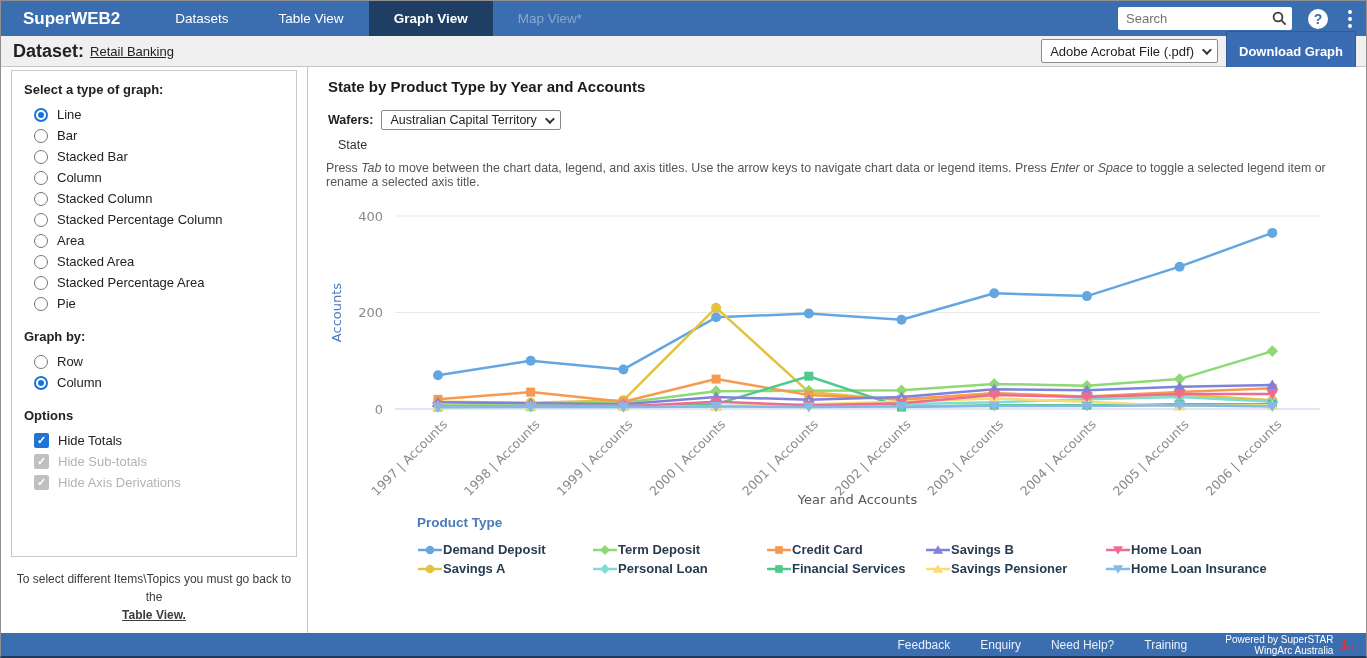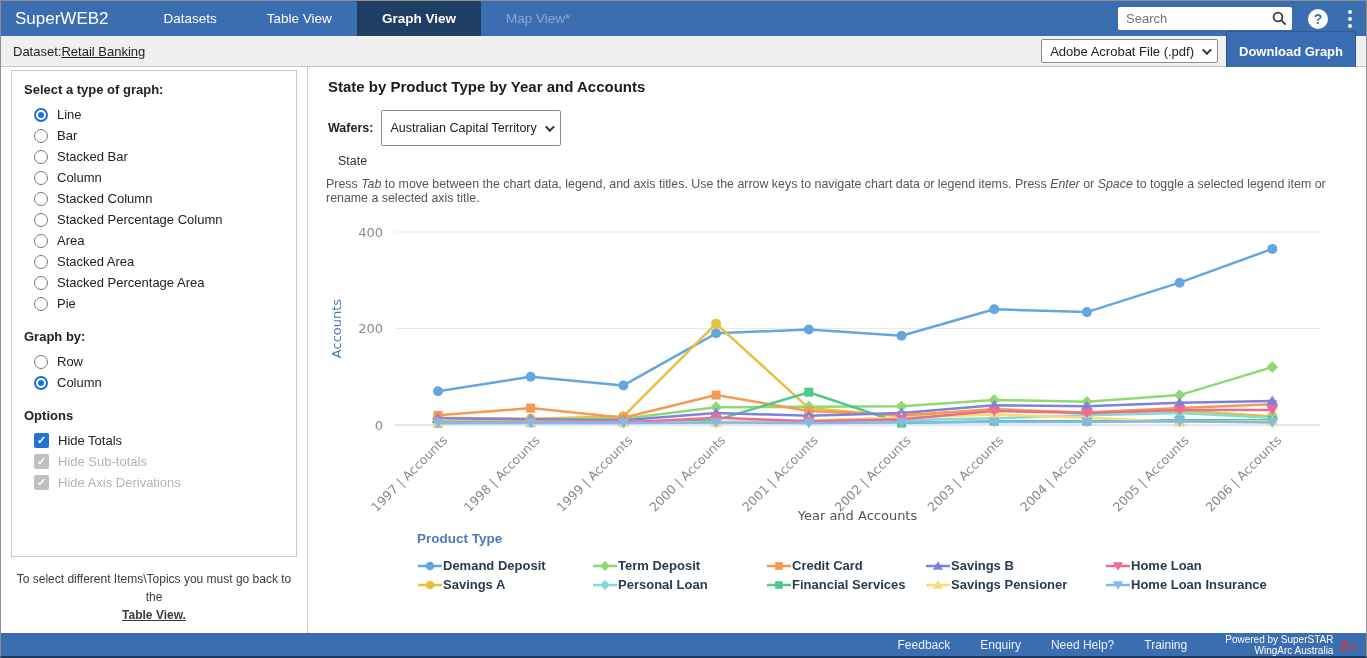--- a/index.html
+++ b/index.html
@@ -1,36 +1,36 @@
 <!DOCTYPE html>
 <html><head>
 <meta charset="utf-8">
 <style>
   * { margin:0; padding:0; box-sizing:border-box; }
   html,body { width:1367px; height:658px; font-family:"Liberation Sans", sans-serif; background:#fff; }
   #window { width:1367px; height:658px; border:1px solid #8f8f8f; border-bottom:2px solid #1b3a5e; display:flex; flex-direction:column; overflow:hidden; background:#fff; }
 
   
   .topnav { height:35px; background:#3b6eb0; display:flex; align-items:stretch; flex-shrink:0; }
-  .brand { color:#fff; font-weight:normal; font-size:17px; padding:0 30px 0 14px; display:flex; align-items:center; }
+  .brand { color:#fff; font-weight:bold; font-size:17px; padding:0 30px 0 22px; display:flex; align-items:center; }
   .tab { color:#fff; font-size:13.5px; padding:0 25px; display:flex; align-items:center; cursor:pointer; }
   .tab.active { background:#1e3e63; font-weight:bold; }
   .tab.dimmed { color:#8aa7cd; }
   .nav-right { margin-left:auto; display:flex; align-items:center; padding-right:10px; }
   .searchbox { position:relative; width:174px; height:23px; background:#fff; border-radius:2px; }
   .searchbox input { width:100%; height:100%; border:none; outline:none; font-size:13px; padding:0 26px 0 8px; color:#333; background:transparent; }
   .searchbox input::placeholder { color:#737373; opacity:1; }
   .mag { position:absolute; right:5px; top:4px; }
   .help-circle { width:20px; height:20px; border-radius:50%; background:#fff; color:#3b6eb0; font-weight:bold; font-size:14px; display:flex; align-items:center; justify-content:center; margin-left:16px; cursor:pointer; }
   .kebab { display:flex; flex-direction:column; gap:3px; margin-left:16px; padding:3px 4px; cursor:pointer; }
   .kebab i { width:4px; height:4px; border-radius:50%; background:#fff; }
 
   
   .dsbar { height:31px; background:#f0f0f0; border-bottom:1px solid #c6c6c6; display:flex; align-items:center; padding:0 10px 0 12px; flex-shrink:0; }
-  .dsbar .dlab { font-weight:normal; font-size:13px; color:#222; }
+  .dsbar .dlab { font-weight:bold; font-size:18px; color:#222; margin-right:6px; }
   .dsbar a.dslink { font-size:13px; color:#222; text-decoration:underline; cursor:pointer; }
   .dsbar .right { margin-left:auto; display:flex; align-items:center; gap:8px; }
   .selectbox { background:#fff; border:1px solid #8b8b8b; border-radius:2px; height:24px; display:flex; align-items:center; padding:0 8px; font-size:13px; color:#222; gap:8px; cursor:pointer; }
   .chev { width:7px; height:7px; border-right:2px solid #333; border-bottom:2px solid #333; transform:rotate(45deg) translateY(-2px); }
   .btn-primary { background:#3a6cb3; color:#fff; font-weight:bold; font-size:13px; border:1px solid #2e5a99; border-radius:2px; height:40px; padding:0 12px; cursor:pointer; }
 
   
   .content { flex:1; display:flex; min-height:0; }
   .sidebar { width:307px; border-right:1px solid #c6c6c6; background:#fff; flex-shrink:0; display:flex; flex-direction:column; }
   .sb-head { display:flex; align-items:center; padding:9px 12px 6px 12px; }
@@ -48,21 +48,21 @@
   .cb.on.dis { background:#c0c0c0; }
   .mt14 { margin-top:15px; }
   .sb-note { margin-top:13px; text-align:center; font-size:12px; color:#3c3c3c; line-height:1.5; padding:0 14px; }
   .sb-note a { color:#3c3c3c; font-weight:bold; text-decoration:underline; cursor:pointer; }
 
   
   .main { flex:1; background:#fff; overflow:hidden; position:relative; }
   .m-title { font-size:15px; font-weight:bold; color:#1c1c1c; margin:11px 0 0 20px; }
   .wafers { display:flex; align-items:center; gap:8px; margin:15px 0 0 20px; }
   .wafers .wlab { font-weight:bold; font-size:12.5px; color:#222; }
-  .wafers .selectbox { font-size:12.5px; height:36px;justify-content:center; }
+  .wafers .selectbox { font-size:12.5px; height:20px;justify-content:center; }
   .wafer-axis { font-size:12.5px; color:#333; margin:8px 0 0 30px; }
   .helptext { font-size:12.4px; color:#565656; margin:9px 0 0 18px; }
   svg.chart { display:block; margin:12px 0 0 12px; font-family:"DejaVu Sans", sans-serif; }
 
   
   .legend { margin:4px 0 0 109px; }
   .legend-title { font-size:13.5px; font-weight:bold; color:#4a7cb8; }
   .legend-grid { margin-top:10px; display:grid; grid-auto-flow:column; grid-template-rows:repeat(2, 19px); grid-template-columns:175px 174px 159px 180px auto; }
   .legend-item { display:flex; align-items:center; font-size:13px; font-weight:bold; color:#273c51; cursor:pointer; white-space:nowrap; }
 

